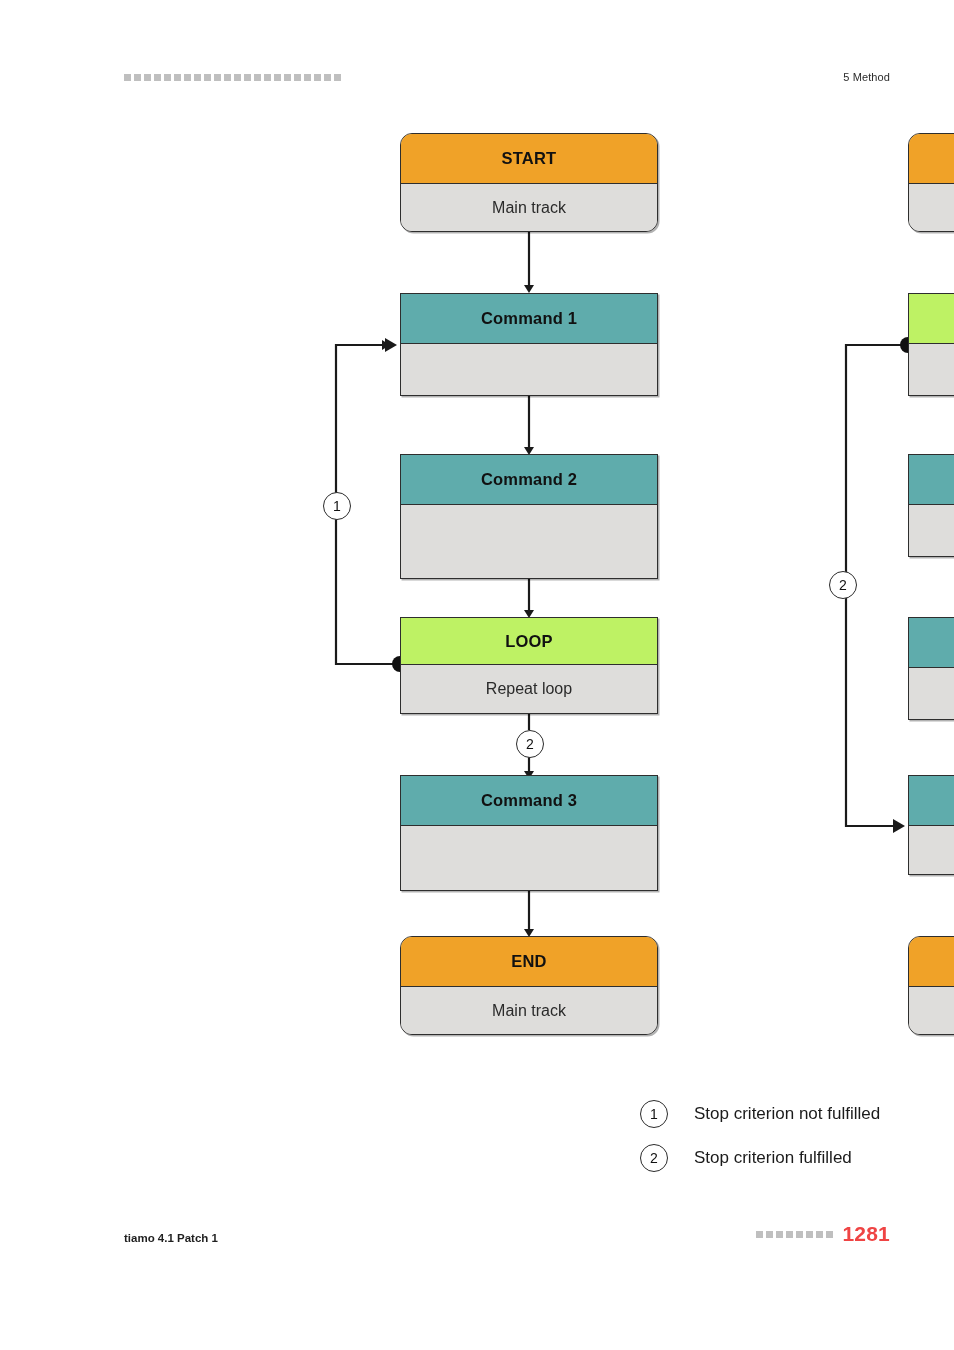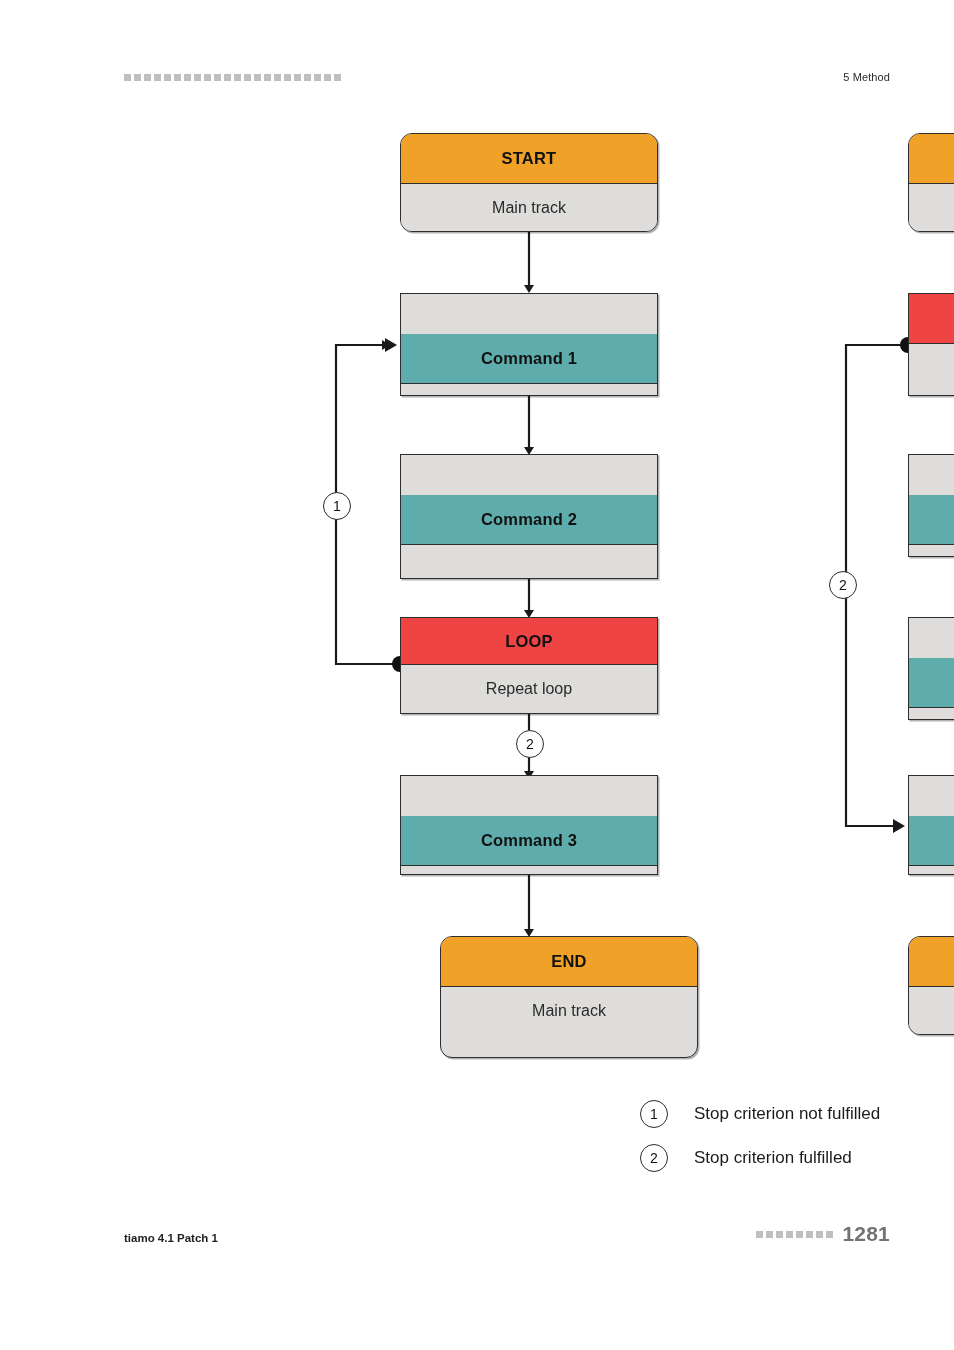--- a/index.html
+++ b/index.html
@@ -65,21 +65,21 @@
     gap: 3px;
   }
   .footer-dots i {
     display: block;
     width: 7px; height: 7px;
     background: #bfbfbf;
   }
   .footer-pageno {
     font-size: 21px;
     font-weight: bold;
-    color: #737373;
+    color: #ef4444;
     letter-spacing: .2px;
   }
 
   
   .diagram {
     position: absolute;
     left: 0; top: 0;
     width: 954px; height: 1350px;
   }
   .diagram svg {
@@ -113,22 +113,22 @@
     box-sizing: border-box;
     width: 100%;
     display: flex;
     align-items: center;
     justify-content: center;
     font-size: 16px;
     color: #2a2a2a;
     background: #dedddb;
   }
   .head-start { background: #f0a228; }
-  .head-cmd   { background: #5facac; margin-top: 40px; }
-  .head-loop  { background: #ef4444; }
+  .head-cmd   { background: #5facac; }
+  .head-loop  { background: #bef264; }
 
   
   .marker {
     position: absolute;
     width: 26px; height: 26px;
     border: 1.7px solid #2b2b2b;
     border-radius: 50%;
     background: #ffffff;
     display: flex;
     align-items: center;
@@ -247,26 +247,26 @@
   <div class="node" style="left:400px; top:454px; width:258px; height:125px;">
     <div class="node-head head-cmd" style="height:50px;">Command 2</div>
     <div class="node-body" style="height:51px;"></div>
   </div>
 
   <div class="node" style="left:400px; top:617px; width:258px; height:97px;">
     <div class="node-head head-loop" style="height:47px;">LOOP</div>
     <div class="node-body" style="height:48px;border-radius:7px;">Repeat loop</div>
   </div>
 
-  <div class="node" style="left:400px; top:775px; width:258px; height:100px;">
+  <div class="node" style="left:400px; top:775px; width:258px; height:116px;">
     <div class="node-head head-cmd" style="height:50px;">Command 3</div>
     <div class="node-body" style="height:48px;"></div>
   </div>
 
-  <div class="node round" style="left:400px; top:936px; width:258px; height:122px;margin-left:40px;">
+  <div class="node round" style="left:400px; top:936px; width:258px; height:99px;">
     <div class="node-head head-start" style="height:50px;">END</div>
     <div class="node-body" style="height:47px;">Main track</div>
   </div>
 
   <div class="marker" style="left:323px; top:492px;">1</div>
   <div class="marker" style="left:516px; top:730px;">2</div>
 
   <div class="node round" style="left:908px; top:133px; width:120px; height:99px;">
     <div class="node-head head-start" style="height:50px;"></div>
     <div class="node-body" style="height:47px;"></div>

